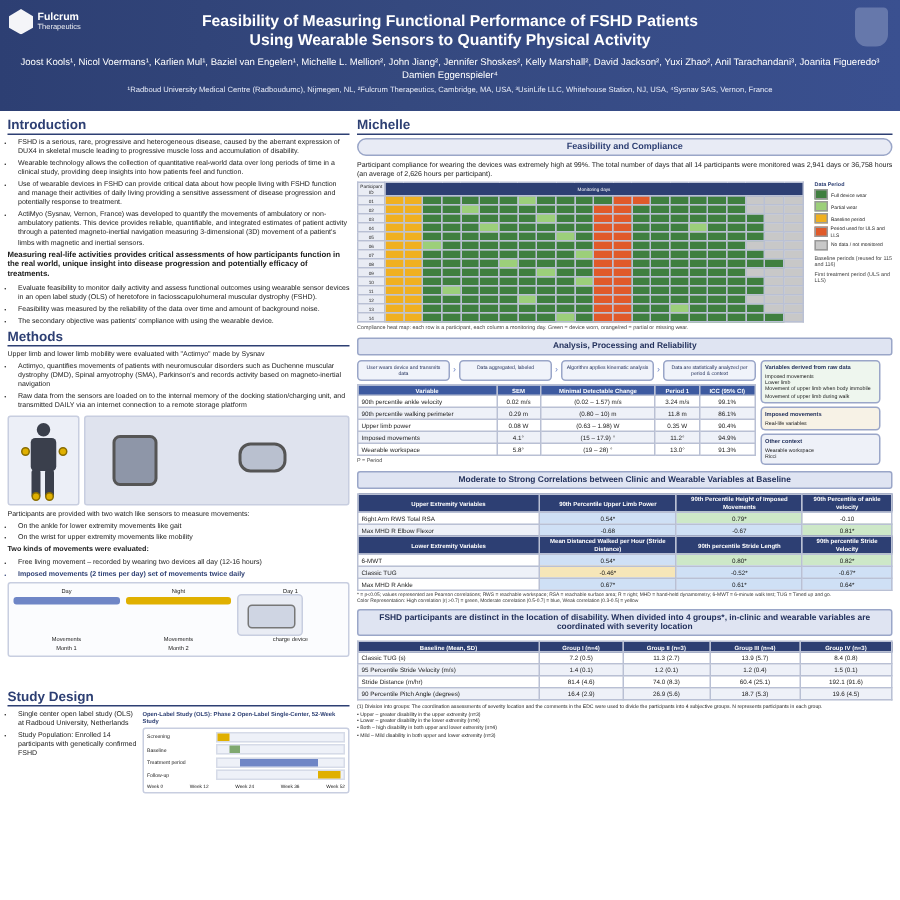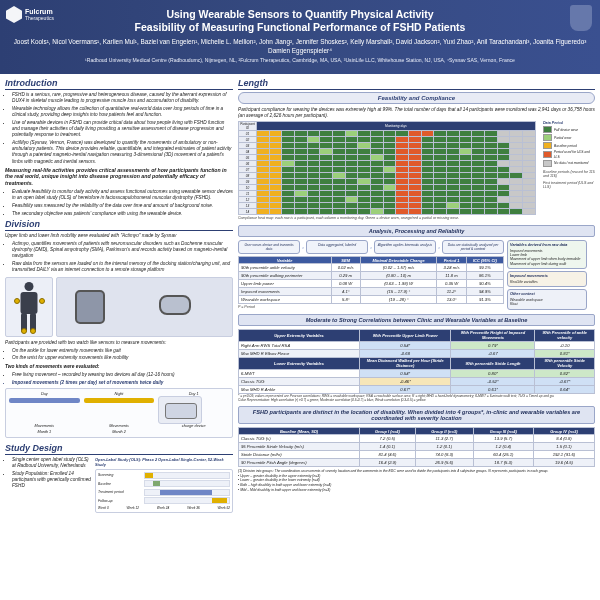--- a/index.html
+++ b/index.html
@@ -45,21 +45,21 @@
     background:#6f7fb0;border-radius:3px 3px 8px 8px;opacity:.85;
   }
   .authors{
     text-align:center;font-size:6.4px;line-height:1.3;margin-top:4px;padding:0 6px;
   }
   .affil{
     text-align:center;font-size:5.1px;line-height:1.25;margin-top:2px;padding:0 8px;color:#e8ecf8;
   }
 
   
-  .cols{display:flex;gap:5px;padding:4px 5px 5px 5px;box-sizing:border-box;height:526px;font-style:italic;}
+  .cols{display:flex;gap:5px;padding:4px 5px 5px 5px;box-sizing:border-box;height:526px;}
   .col-left{width:228px;}
   .col-right{flex:1;}
 
   .sect-title{
     font-size:9px;font-weight:bold;color:#2d3f73;
     border-bottom:1px solid #2d3f73;
     margin:0 0 2px 0;padding-bottom:1px;
   }
   p,li{font-size:4.7px;line-height:1.32;margin:0 0 2px 0;}
   ul{margin:0 0 2px 0;padding-left:7px;}
@@ -153,22 +153,22 @@
   <div class="header">
     <div class="logo-box">
       <div class="logo-mark"></div>
       <div class="logo-text">
         <span>Fulcrum</span>
         <small>Therapeutics</small>
       </div>
     </div>
     <div class="hdr-badge"></div>
     <div class="hdr-title">
+      <div>Feasibility of Measuring Functional Performance of FSHD Patients</div>
       <div>Using Wearable Sensors to Quantify Physical Activity</div>
-      <div>Feasibility of Measuring Functional Performance of FSHD Patients</div>
     </div>
     <div class="authors">Joost Kools¹, Nicol Voermans¹, Karlien Mul¹, Baziel van Engelen¹, Michelle L. Mellion², John Jiang², Jennifer Shoskes², Kelly Marshall², David Jackson², Yuxi Zhao², Anil Tarachandani³, Joanita Figueredo³ Damien Eggenspieler⁴</div>
     <div class="affil">¹Radboud University Medical Centre (Radboudumc), Nijmegen, NL, ²Fulcrum Therapeutics, Cambridge, MA, USA, ³UsinLife LLC, Whitehouse Station, NJ, USA, ⁴Sysnav SAS, Vernon, France</div>
   </div>
 
   <div class="cols">
 
     <div class="col-left">
 
       <div class="sect-title">Introduction</div>
@@ -180,21 +180,21 @@
       </ul>
 
       <p class="hl">Measuring real-life activities provides critical assessments of how participants function in the real world, unique insight into disease progression and potentially efficacy of treatments.</p>
 
       <ul>
         <li>Evaluate feasibility to monitor daily activity and assess functional outcomes using wearable sensor devices in an open label study (OLS) of heretofore in faciosscapulohumeral muscular dystrophy (FSHD).</li>
         <li>Feasibility was measured by the reliability of the data over time and amount of background noise.</li>
         <li>The secondary objective was patients' compliance with using the wearable device.</li>
       </ul>
 
-      <div class="sect-title">Division</div>
+      <div class="sect-title">Methods</div>
       <p>Upper limb and lower limb mobility were evaluated with "Actimyo" made by Sysnav</p>
       <ul>
         <li>Actimyo, quantifies movements of patients with neuromuscular disorders such as Duchenne muscular dystrophy (DMD), Spinal amyotrophy (SMA), Parkinson's and records activity based on magneto-inertial navigation</li>
         <li>Raw data from the sensors are loaded on to the internal memory of the docking station/charging unit, and transmitted DAILY via an internet connection to a remote storage platform</li>
       </ul>
 
       <div class="body-fig">
         <div class="person">
           <div class="head"></div>
           <div class="torso"></div>
@@ -247,21 +247,21 @@
           <div class="tl-col">Movements</div>
           <div class="tl-col">charge device</div>
         </div>
         <div class="tl-row" style="margin-top:2px;">
           <div class="tl-col">Month 1</div>
           <div class="tl-col">Month 2</div>
           <div class="tl-col"></div>
         </div>
       </div>
 
-      <div class="sect-title" style="margin-top:5px;">Study Design</div>
+      <div class="sect-title" style="margin-top:21px;">Study Design</div>
       <div class="two">
         <div style="width:86px;">
           <ul>
             <li>Single center open label study (OLS) at Radboud University, Netherlands</li>
             <li>Study Population: Enrolled 14 participants with genetically confirmed FSHD</li>
           </ul>
         </div>
         <div style="flex:1;">
           <div style="font-size:3.9px;font-weight:bold;color:#2d3f73;margin-bottom:2px;">Open-Label Study (OLS): Phase 2 Open-Label Single-Center, 52-Week Study</div>
           <div class="study-fig">
@@ -295,21 +295,21 @@
               <span style="font-size:3.2px;">Week 24</span>
               <span style="font-size:3.2px;">Week 36</span>
               <span style="font-size:3.2px;">Week 52</span>
             </div>
           </div>
         </div>
       </div>
     </div>
 
     <div class="col-right">
-      <div class="sect-title">Length</div>
+      <div class="sect-title">Michelle</div>
 
       <div class="pill-title">Feasibility and Compliance</div>
       <p>Participant compliance for wearing the devices was extremely high at 99%. The total number of days that all 14 participants were monitored was 2,941 days or 36,758 hours (an average of 2,626 hours per participant).</p>
 
       <div class="two">
         <div style="flex:1;">
           <table class="heat">
             <tbody>
                 <tr>
               <td class="lbl">Participant ID</td>

